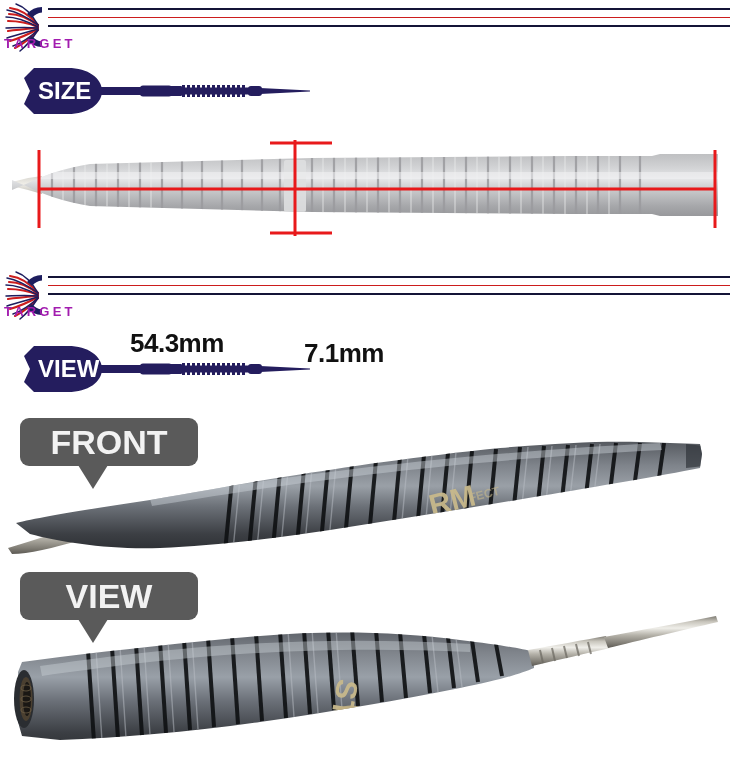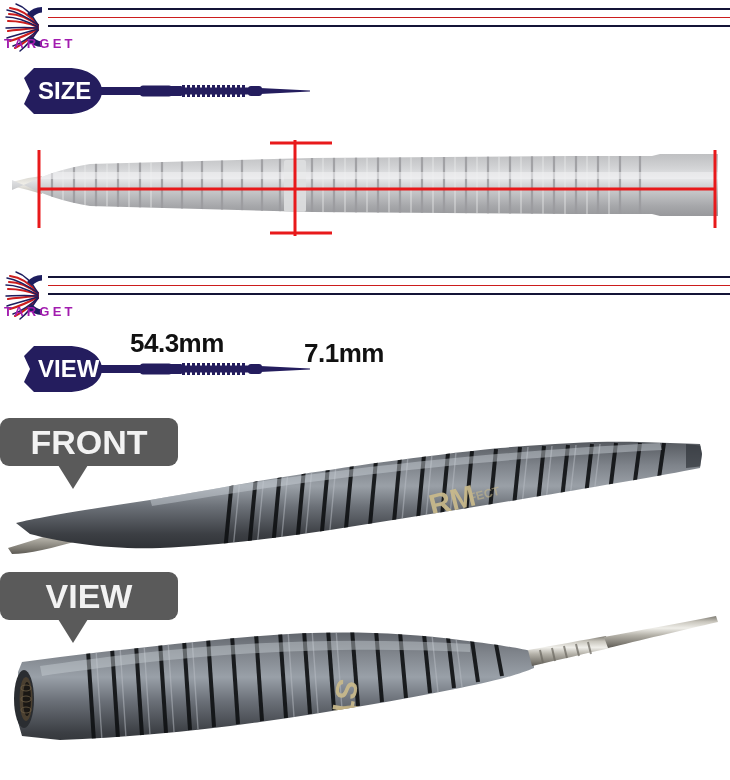--- a/index.html
+++ b/index.html
@@ -44,21 +44,21 @@
     letter-spacing:-0.5px;
     text-shadow:
       2px 0 0 #fff, -2px 0 0 #fff, 0 2px 0 #fff, 0 -2px 0 #fff,
       1.5px 1.5px 0 #fff, -1.5px 1.5px 0 #fff, 1.5px -1.5px 0 #fff, -1.5px -1.5px 0 #fff,
       2.5px 0 0 #fff, -2.5px 0 0 #fff;
   }
   #dim-length { left:118px; top:196px; }
   #dim-width  { left:292px; top:206px;text-align:right; }
 
   
-  .callout { position:absolute; left:0; width:152px; height:58px; }
+  .callout { position:absolute; left:20px; width:152px; height:58px; }
   .callout-body {
     width:178px; height:48px;
     background:#5a5a5a; border-radius:9px;
     display:flex; align-items:center; justify-content:center;
   }
   .callout-text {
     font-size:34px; font-weight:bold; color:#f2f2f2;
     letter-spacing:0px; line-height:1;
     font-family:"Liberation Sans", sans-serif;
   }

